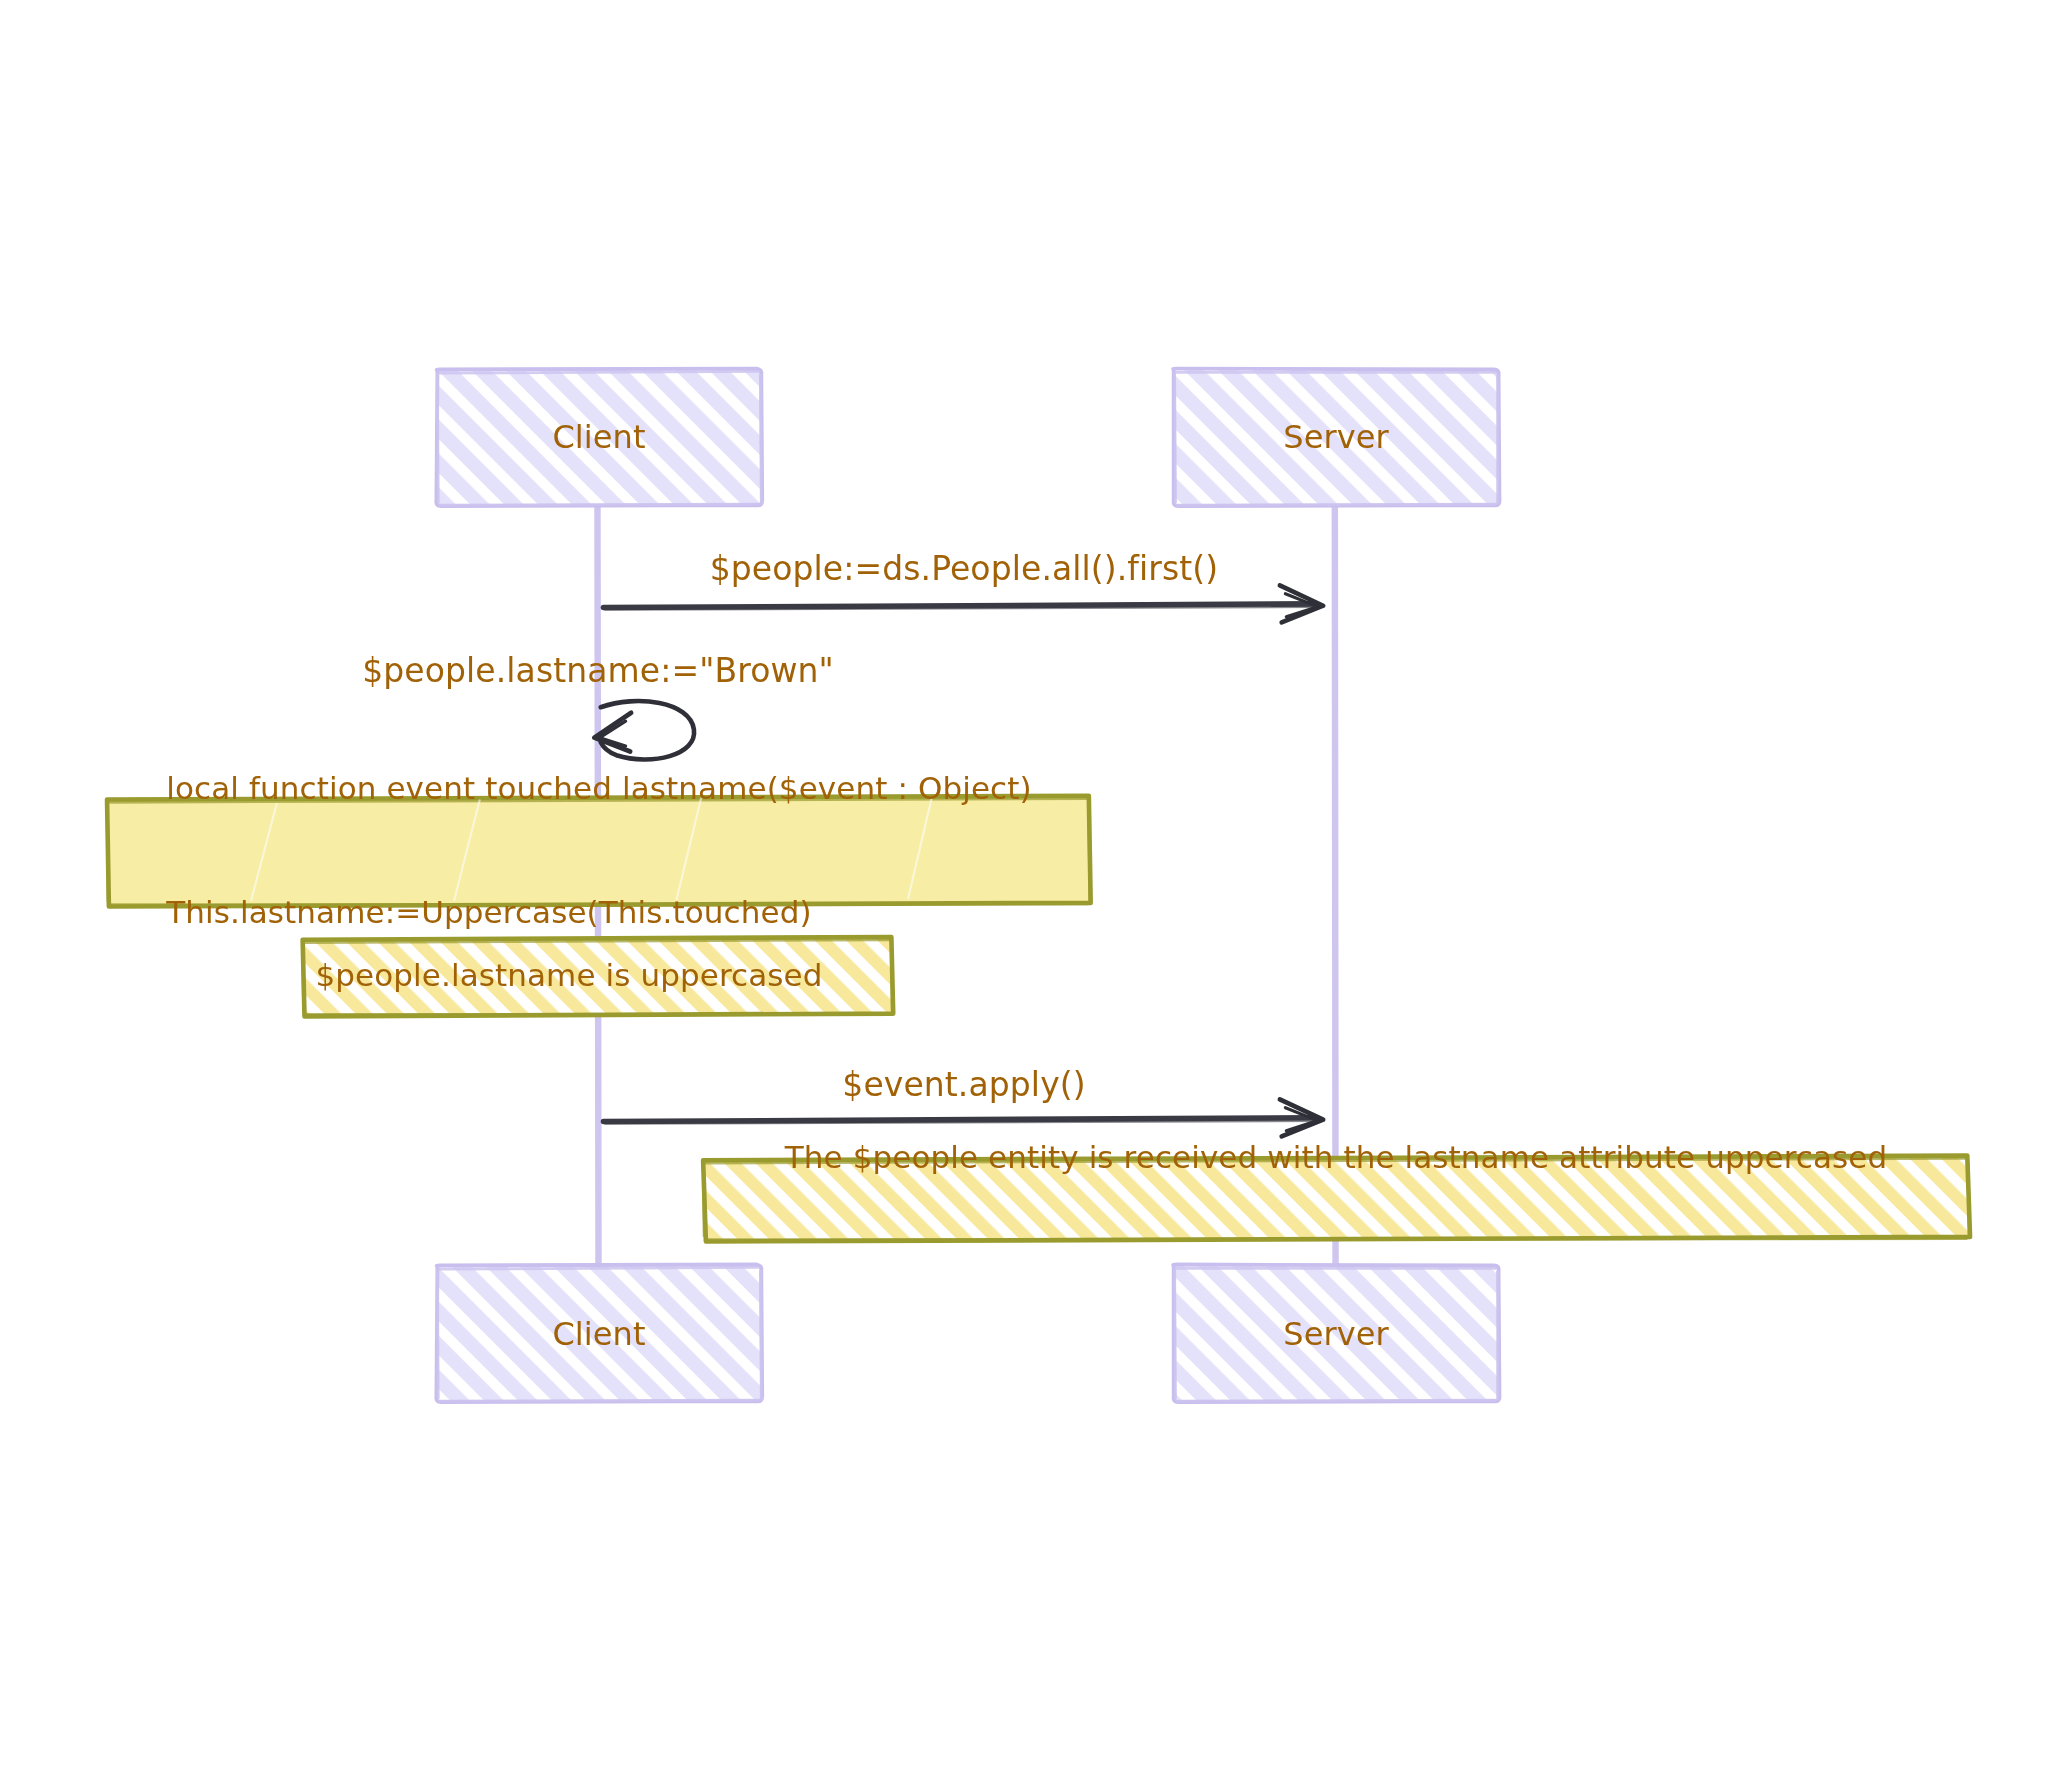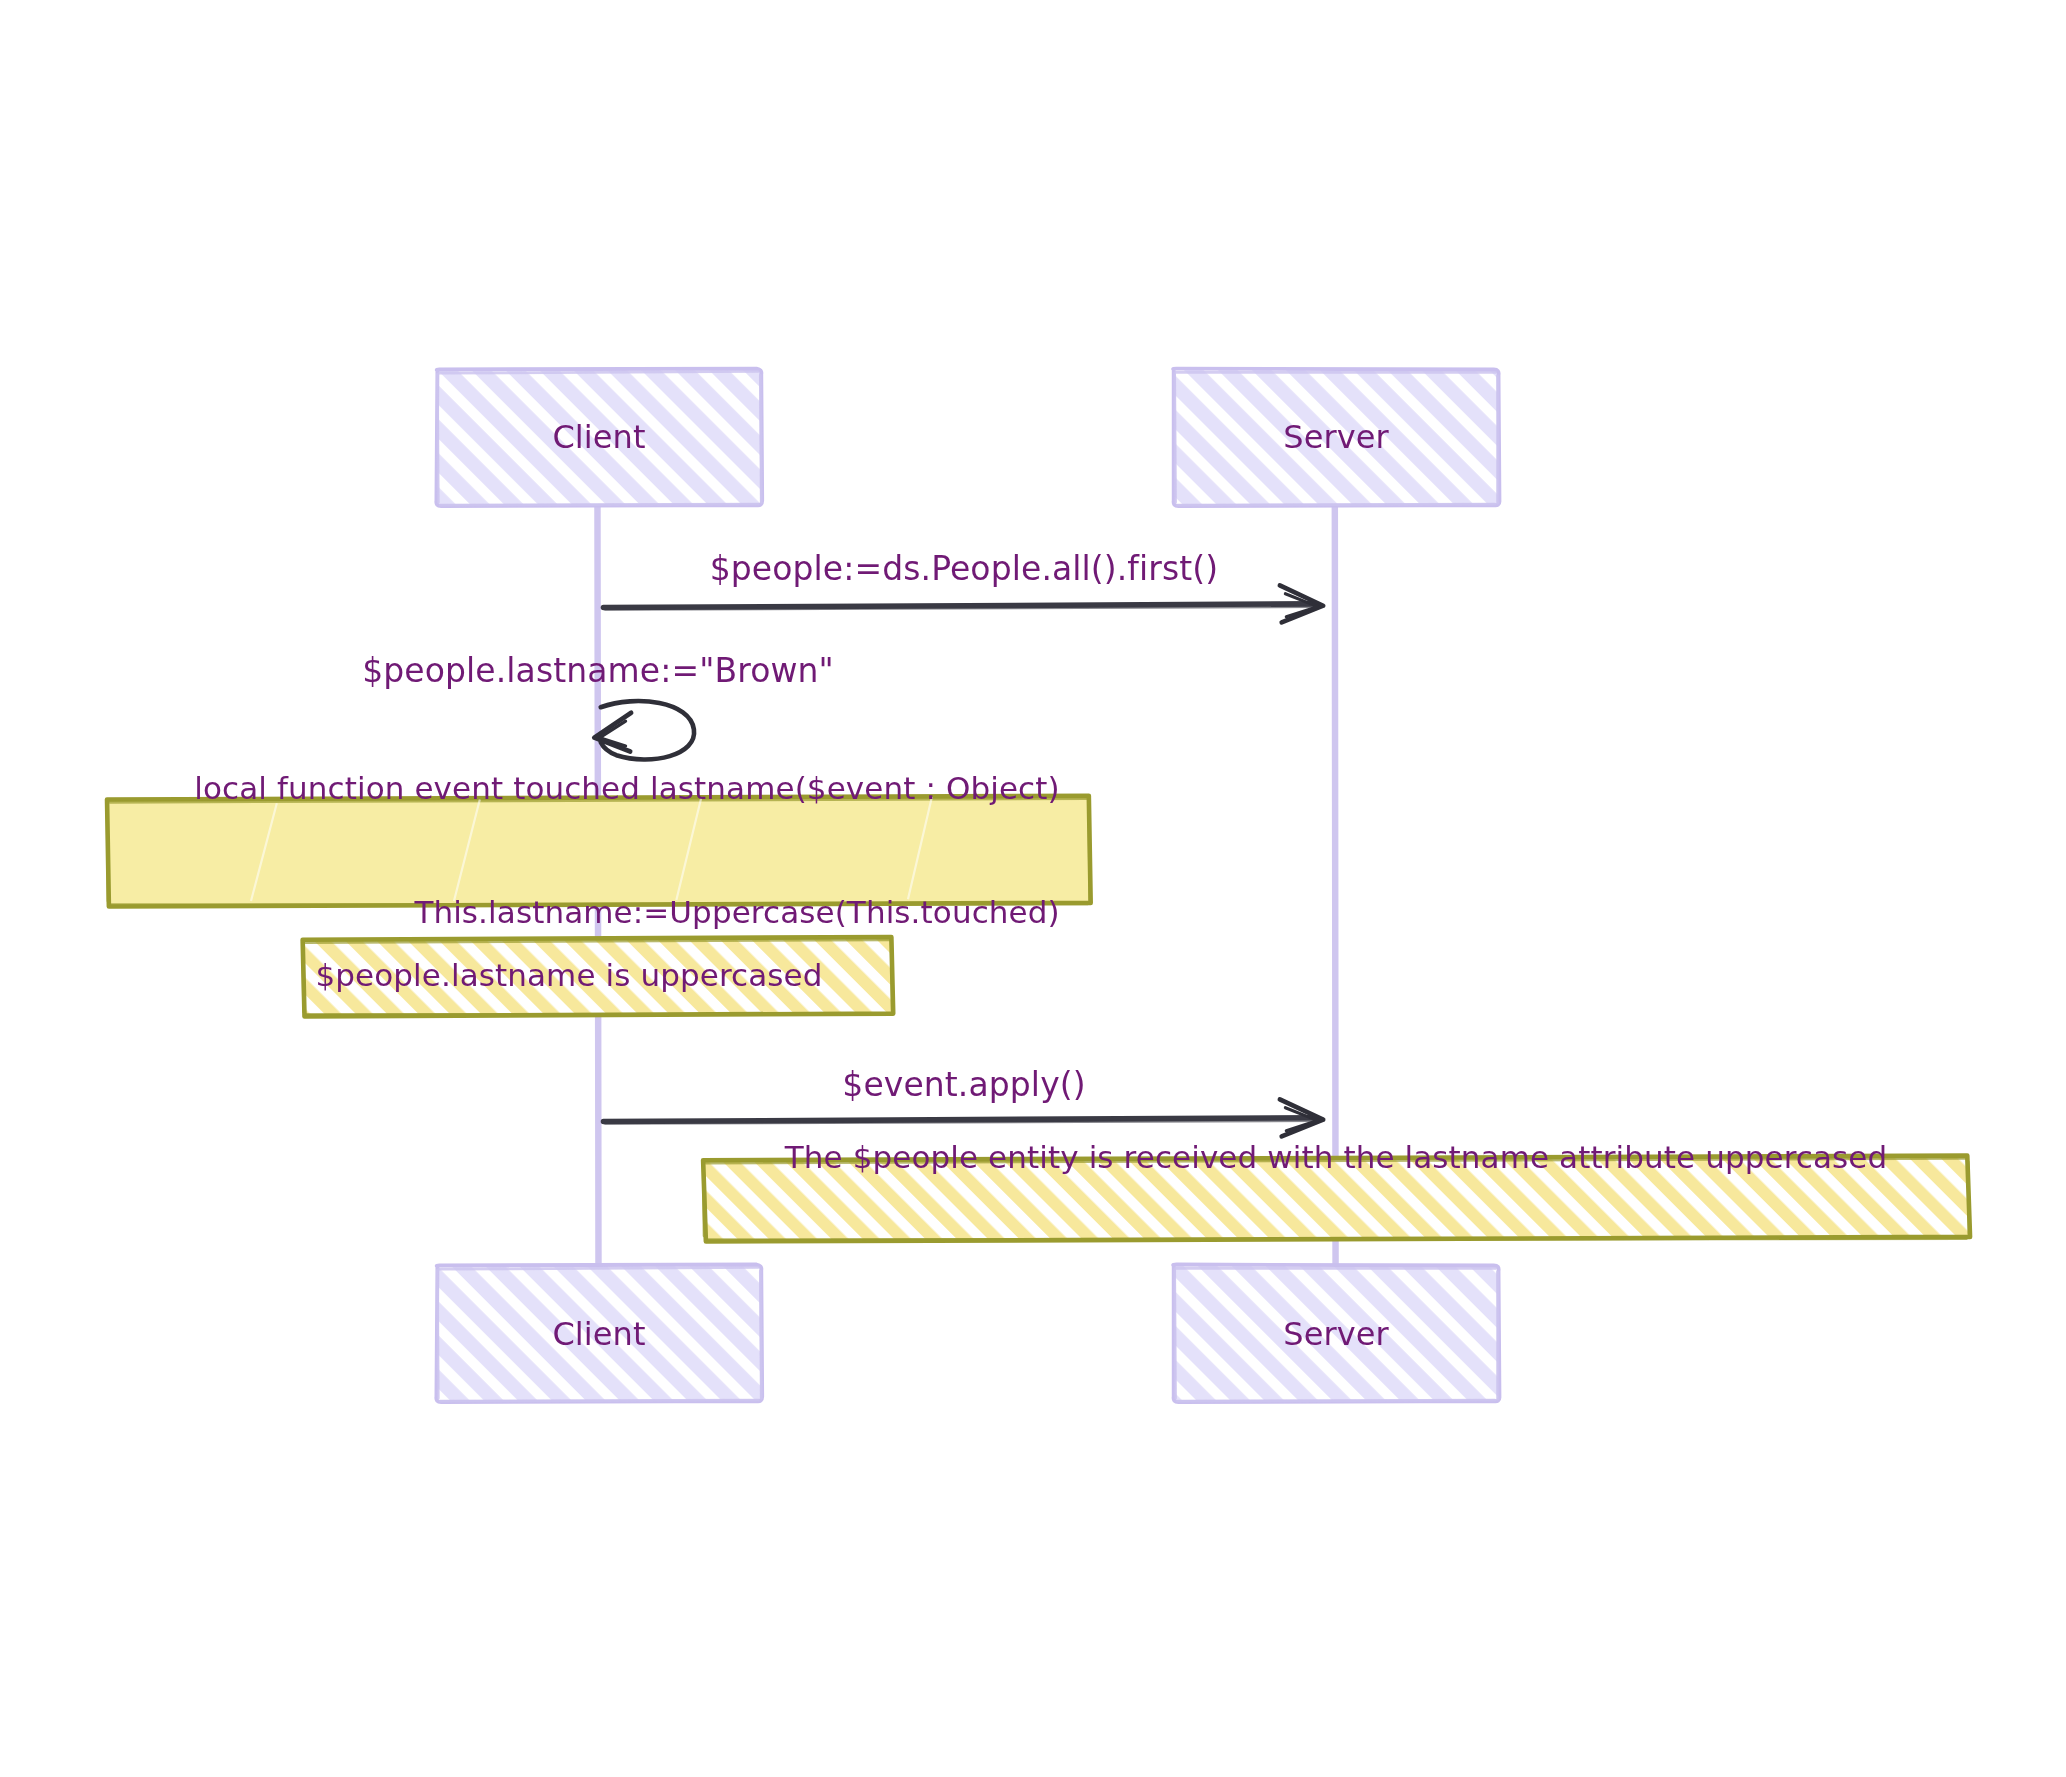--- a/index.html
+++ b/index.html
@@ -30,26 +30,26 @@
     top: 0;
     width: 2066px;
     height: 1778px;
     display: block;
   }
 
   
   .lbl {
     position: absolute;
     white-space: pre;
-    color: #701a75;
+    color: #a16207;
     font-family: "DejaVu Sans", sans-serif;
     letter-spacing: 0.1px;
     line-height: 1.28;
     transform: translate(-50%, -50%);
-    text-align: right;
+    text-align: left;
   }
 
   .participant-label {
     font-size: 32px;
   }
   .message-label {
     font-size: 33px;
   }
   .note-label {
     font-size: 31px;
@@ -146,21 +146,21 @@
 
   <div class="lbl participant-label" style="left:599px; top:1334px;" data-bind="participants_bottom.0.label">Client</div>
   <div class="lbl participant-label" style="left:1336px; top:1334px;" data-bind="participants_bottom.1.label">Server</div>
 
   <div class="lbl message-label" style="left:964px; top:569px;" data-bind="messages.0.label">$people:=ds.People.all().first()</div>
 
   <div class="lbl message-label" style="left:598px; top:671px;" data-bind="messages.1.label">$people.lastname:="Brown"</div>
 
   <div class="lbl message-label" style="left:964px; top:1085px;" data-bind="messages.2.label">$event.apply()</div>
 
-  <div class="lbl note-label two-line" style="left:599px; top:851px;margin-left:28px;">
+  <div class="lbl note-label two-line" style="left:599px; top:851px;">
     <div data-bind="notes.0.lines.0">local function event touched lastname($event : Object)</div>
     <div data-bind="notes.0.lines.1">This.lastname:=Uppercase(This.touched)</div>
   </div>
 
   <div class="lbl note-label" style="left:569px; top:976px;" data-bind="notes.1.lines.0">$people.lastname is uppercased</div>
 
   <div class="lbl note-label" style="left:1336px; top:1158px;" data-bind="notes.2.lines.0">The $people entity is received with the lastname attribute uppercased</div>
 
 </div>
 

